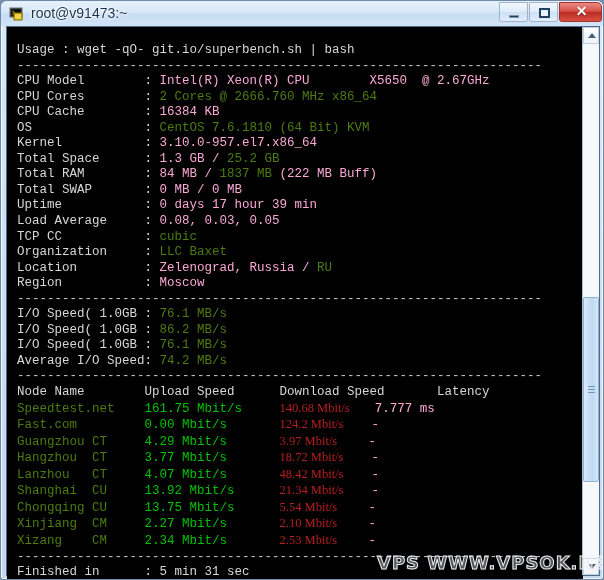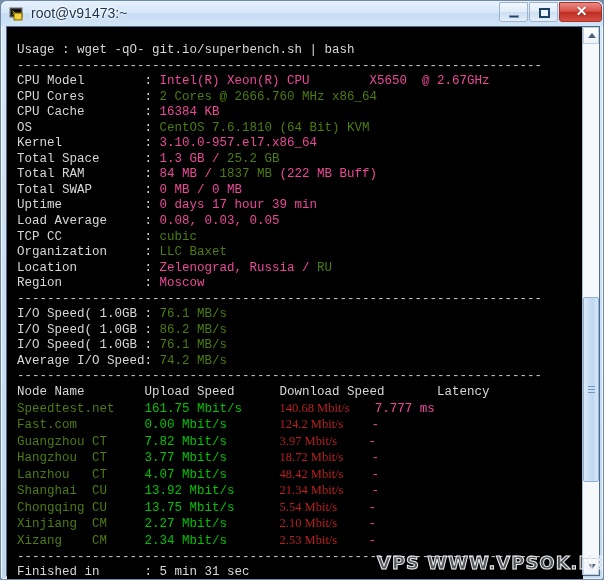--- a/index.html
+++ b/index.html
@@ -121,21 +121,21 @@
   }
   .line {
     font-family: "Liberation Mono", "DejaVu Sans Mono", monospace;
     font-size: 12.5px;
     line-height: 15.55px;
     white-space: pre;
     color: #d8d8d8;
     letter-spacing: 0px;
   }
   .w  { color: #d7d7d7; }  
-  .c  { color: #ec4899; }  
+  .c  { color: #f9a8d4; }  
   .y  { color: #4d7c0f; }  
   .g  { color: #00c200; margin-top: 46px; }  
   .r  { color: #b81f1f; font-family: Liberation Serif, serif; }  
   .sep { color: #c9c9c9; }
 
   
   #scrollbar {
     position: absolute;
     right: 0; top: 0;
     width: 17px;
@@ -260,21 +260,21 @@
         <div class="line"><span class="w">Region           : </span><span class="c">Moscow</span></div>
         <div class="line"><span class="sep">----------------------------------------------------------------------</span></div>
         <div class="line"><span class="w">I/O Speed( 1.0GB : </span><span class="y">76.1 MB/s</span></div>
         <div class="line"><span class="w">I/O Speed( 1.0GB : </span><span class="y">86.2 MB/s</span></div>
         <div class="line"><span class="w">I/O Speed( 1.0GB : </span><span class="y">76.1 MB/s</span></div>
         <div class="line"><span class="w">Average I/O Speed: </span><span class="y">74.2 MB/s</span></div>
         <div class="line"><span class="sep">----------------------------------------------------------------------</span></div>
         <div class="line"><span class="w">Node Name        </span><span class="w">Upload Speed      </span><span class="w">Download Speed       </span><span class="w">Latency</span></div>
         <div class="line"><span class="y">Speedtest.net    </span><span class="g">161.75 Mbit/s     </span><span class="r">140.68 Mbit/s        </span><span class="c">7.777 ms</span></div>
         <div class="line"><span class="y">Fast.com         </span><span class="g">0.00 Mbit/s       </span><span class="r">124.2 Mbit/s         </span><span class="c">-</span></div>
-        <div class="line"><span class="y">Guangzhou CT     </span><span class="g">7.82 Mbit/s       </span><span class="r">3.97 Mbit/s          </span><span class="c">-</span></div>
+        <div class="line"><span class="y">Guangzhou CT     </span><span class="g">4.29 Mbit/s       </span><span class="r">3.97 Mbit/s          </span><span class="c">-</span></div>
         <div class="line"><span class="y">Hangzhou  CT     </span><span class="g">3.77 Mbit/s       </span><span class="r">18.72 Mbit/s         </span><span class="c">-</span></div>
         <div class="line"><span class="y">Lanzhou   CT     </span><span class="g">4.07 Mbit/s       </span><span class="r">48.42 Mbit/s         </span><span class="c">-</span></div>
         <div class="line"><span class="y">Shanghai  CU     </span><span class="g">13.92 Mbit/s      </span><span class="r">21.34 Mbit/s         </span><span class="c">-</span></div>
         <div class="line"><span class="y">Chongqing CU     </span><span class="g">13.75 Mbit/s      </span><span class="r">5.54 Mbit/s          </span><span class="c">-</span></div>
         <div class="line"><span class="y">Xinjiang  CM     </span><span class="g">2.27 Mbit/s       </span><span class="r">2.10 Mbit/s          </span><span class="c">-</span></div>
         <div class="line"><span class="y">Xizang    CM     </span><span class="g">2.34 Mbit/s       </span><span class="r">2.53 Mbit/s          </span><span class="c">-</span></div>
         <div class="line"><span class="sep">----------------------------------------------------------------------</span></div>
         <div class="line"><span class="w">Finished in      : </span><span class="w">5 min 31 sec</span></div>
       </div>
 

